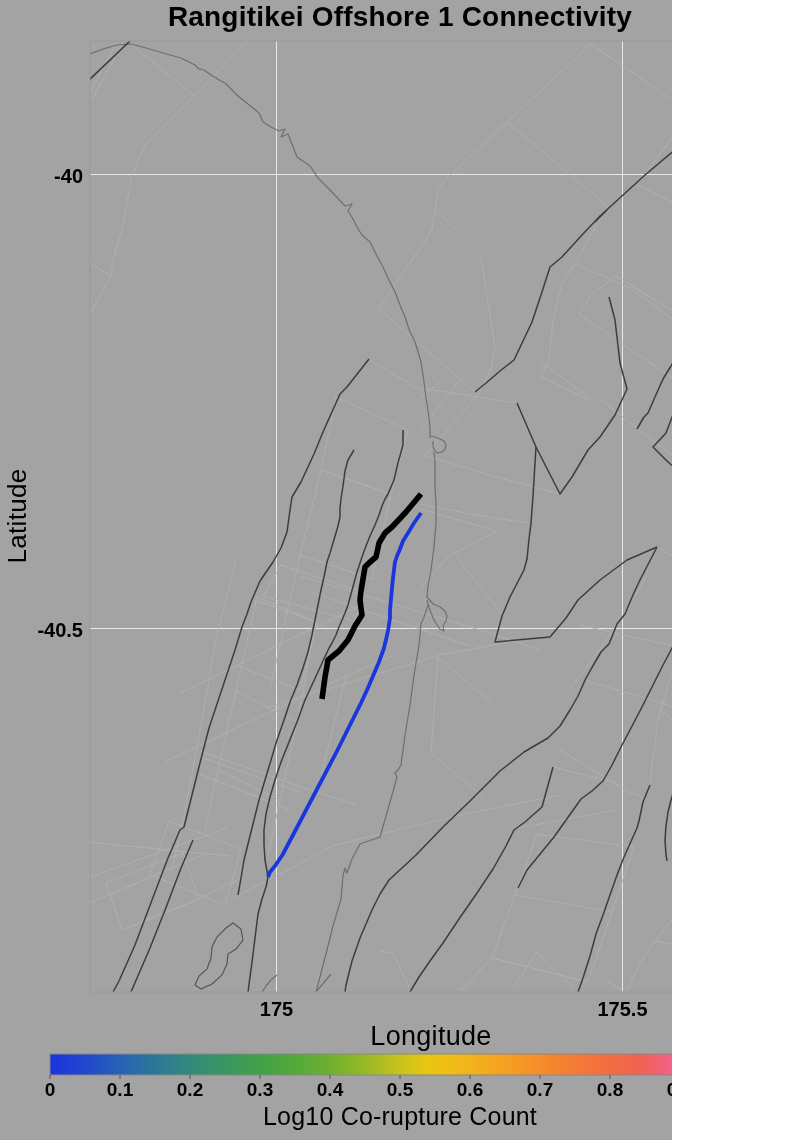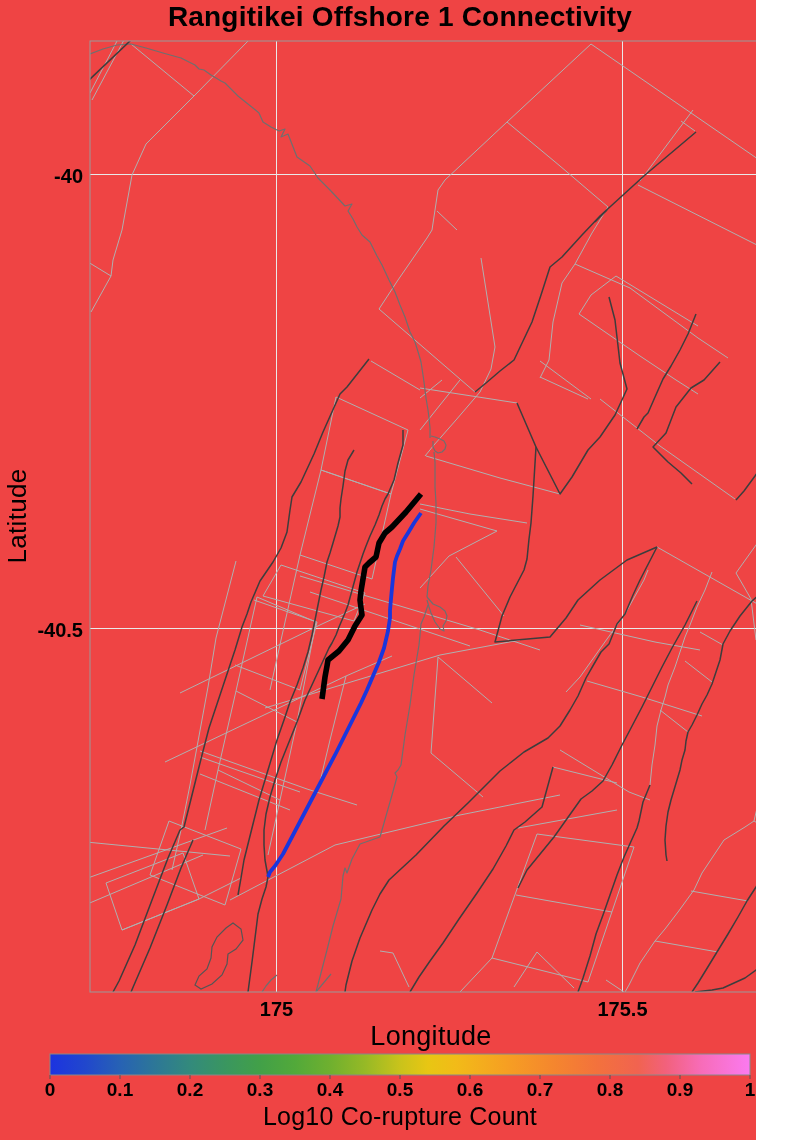--- a/index.html
+++ b/index.html
@@ -1,17 +1,17 @@
 <!DOCTYPE html>
 <html><head>
 <meta charset="utf-8">
 <style>
 html,body{margin:0;padding:0;background:#ffffff;}
 body{font-family:"Liberation Sans",sans-serif;}
-#fig{position:relative;width:756px;height:1140px;background:#ef4444;overflow:hidden;}
+#fig{position:relative;width:672px;height:1140px;background:#a3a3a3;overflow:hidden;}
 </style>
 </head>
 <body>
 
 <div id="fig">
 <svg width="800" height="1140" viewBox="0 0 800 1140">
 <defs>
 <clipPath id="plotclip">
           <rect x="90" y="41" width="677" height="951"></rect>
         </clipPath>

